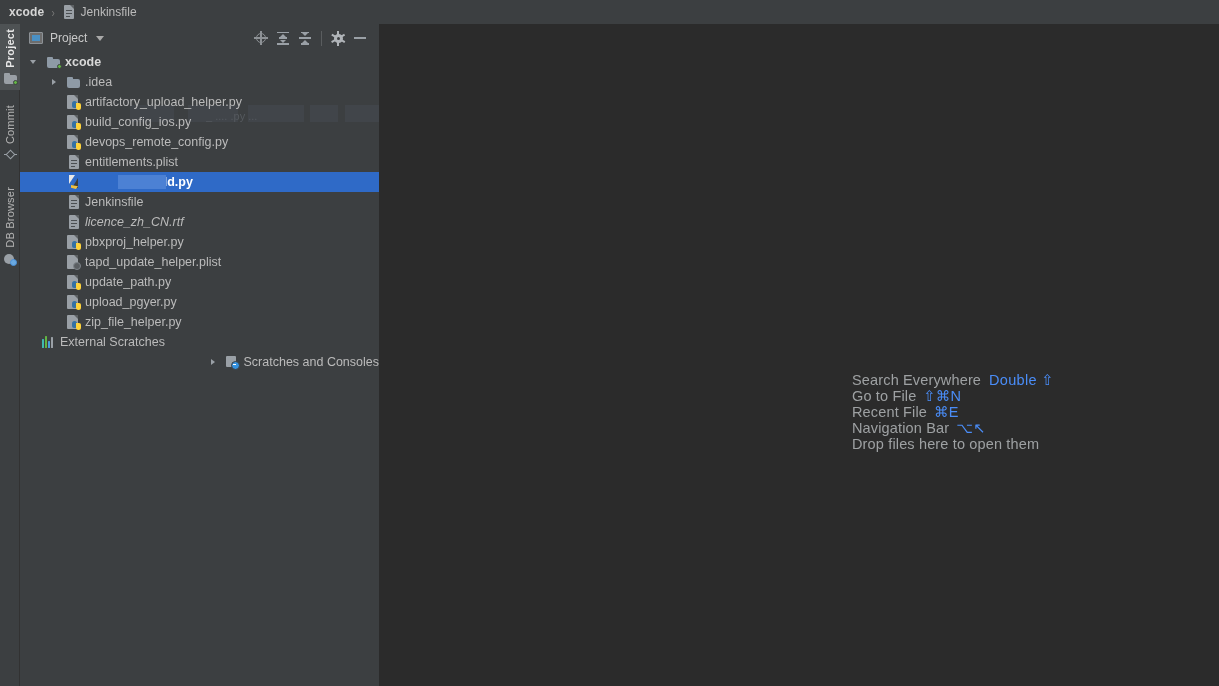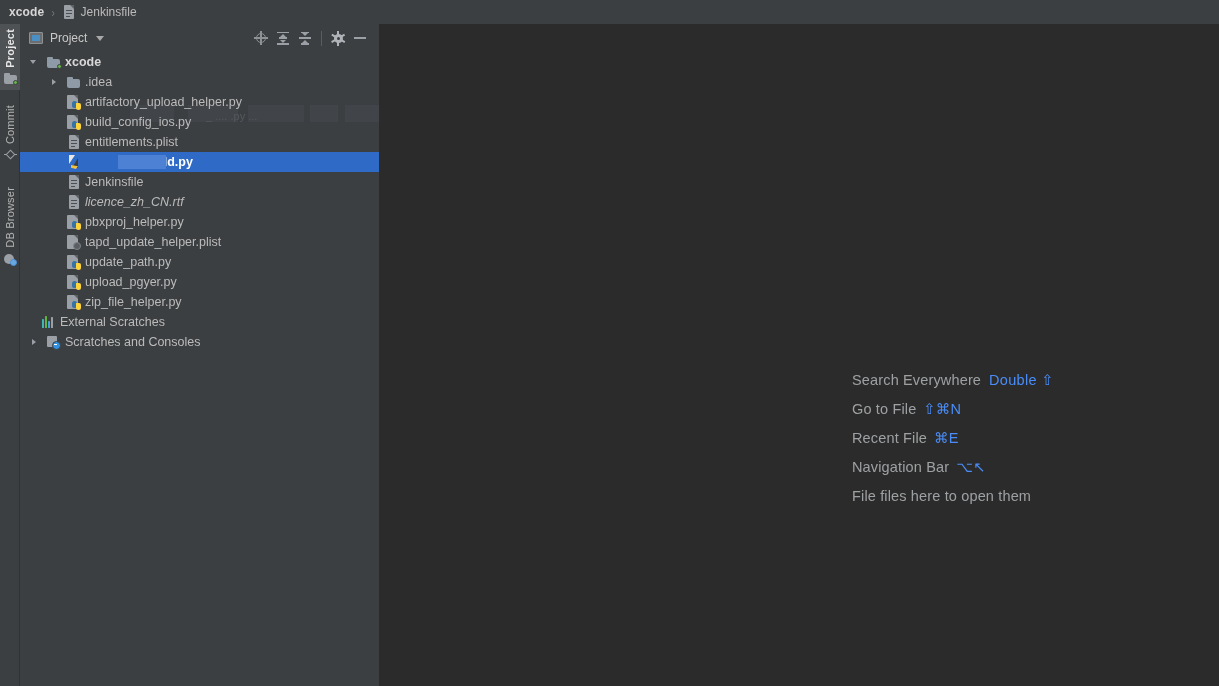--- a/index.html
+++ b/index.html
@@ -382,21 +382,20 @@
   
   #editor {
     position: absolute; left: 381px; top: 24px;
     width: 838px; height: 662px;
     background: #2b2b2b;
   }
   #hints {
     position: absolute;
     left: 471px; top: 348px;
     display: flex; flex-direction: column;
-    gap: 13px;
   }
   .hint-row {
     display: flex; align-items: baseline;
     font-size: 14.5px; color: #9ea1a3;
     white-space: nowrap;
   }
   .hint-label { letter-spacing: .15px; }
   .hint-keys {
     color: #4a8df8;
     margin-left: 8px;
@@ -549,20 +548,31 @@
           <span class="page"></span>
             <span class="fold"></span>
           <span class="pb">
               <span class="b1"></span>
               <span class="b2"></span>
             </span>
         </span>
         <span class="row-label">build_config_ios.py</span>
       </div>
 
+      <div class="row" style="padding-left:47px;">
+        <span class="py-ico">
+          <span class="page"></span>
+            <span class="fold"></span>
+          <span class="pb">
+              <span class="b1"></span>
+              <span class="b2"></span>
+            </span>
+        </span>
+        <span class="row-label">devops_remote_config.py</span>
+      </div>
 
       <div class="row" style="padding-left:48px;">
         <span class="doc-ico">
           <span class="page"></span>
             <span class="fold"></span>
           <span class="ln l1"></span>
             <span class="ln l2"></span>
             <span class="ln l3"></span>
         </span>
         <span class="row-label">entitlements.plist</span>
@@ -663,21 +673,21 @@
       <div class="row" style="padding-left:22px;">
         <span class="libs-ico">
           <i class="b1"></i>
             <i class="b2"></i>
             <i class="b3"></i>
             <i class="b4"></i>
         </span>
         <span class="row-label">External Scratches</span>
       </div>
 
-      <div class="row" style="padding-left:9px;">
+      <div class="row" style="padding-left:9px;justify-content:flex-end;">
         <span class="arrow right"></span>
         <span class="scratch-ico" style="margin-left:7px;">
           <span class="sheet"></span>
             <span class="clock"></span>
             <span class="hand"></span>
         </span>
         <span class="row-label">Scratches and Consoles</span>
       </div>
 
     </div>
@@ -700,19 +710,19 @@
         <span class="hint-label">Recent File</span>
         <span class="hint-keys tight">⌘E</span>
       </div>
 
       <div class="hint-row">
         <span class="hint-label">Navigation Bar</span>
         <span class="hint-keys tight">⌥↖</span>
       </div>
 
       <div class="hint-row">
-        <span class="hint-label">File files here to open them</span>
+        <span class="hint-label">Drop files here to open them</span>
       </div>
 
     </div>
   </div>
 
 </div>
 
 </body></html>

